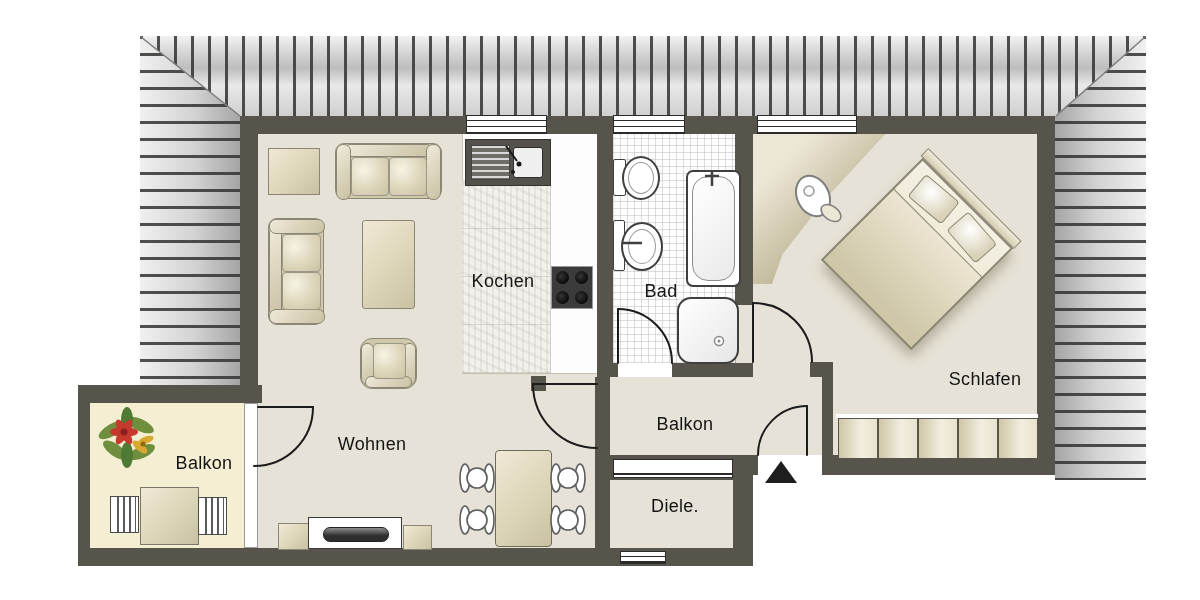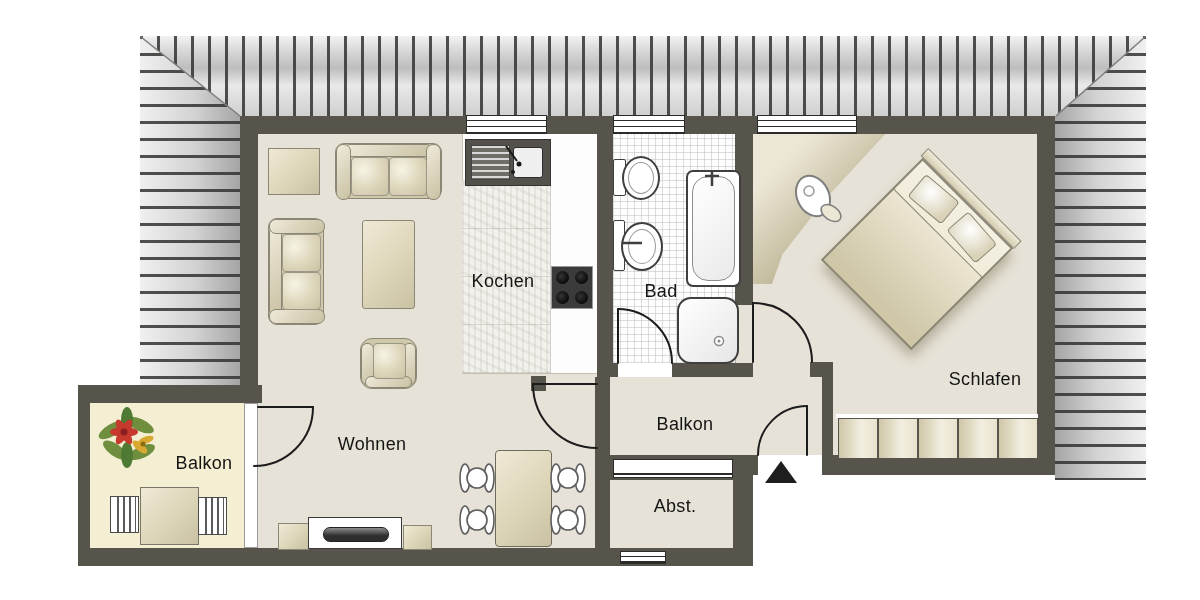--- a/index.html
+++ b/index.html
@@ -307,15 +307,15 @@
       </g>
       <circle cx="143" cy="444" r="2.5" fill="#8a6a12"></circle>
     </g>
   </svg>
 
   <span class="room-label" style="left:372px;top:444px;">Wohnen</span>
   <span class="room-label" style="left:503px;top:281px;text-align:right;">Kochen</span>
   <span class="room-label" style="left:661px;top:291px;">Bad</span>
   <span class="room-label" style="left:985px;top:379px;">Schlafen</span>
   <span class="room-label" style="left:685px;top:424px;">Balkon</span>
-  <span class="room-label" style="left:675px;top:506px;">Abst.</span>
+  <span class="room-label" style="left:675px;top:506px;">Diele.</span>
   <span class="room-label" style="left:204px;top:463px;">Balkon</span>
 </div>
 
 </body></html>

